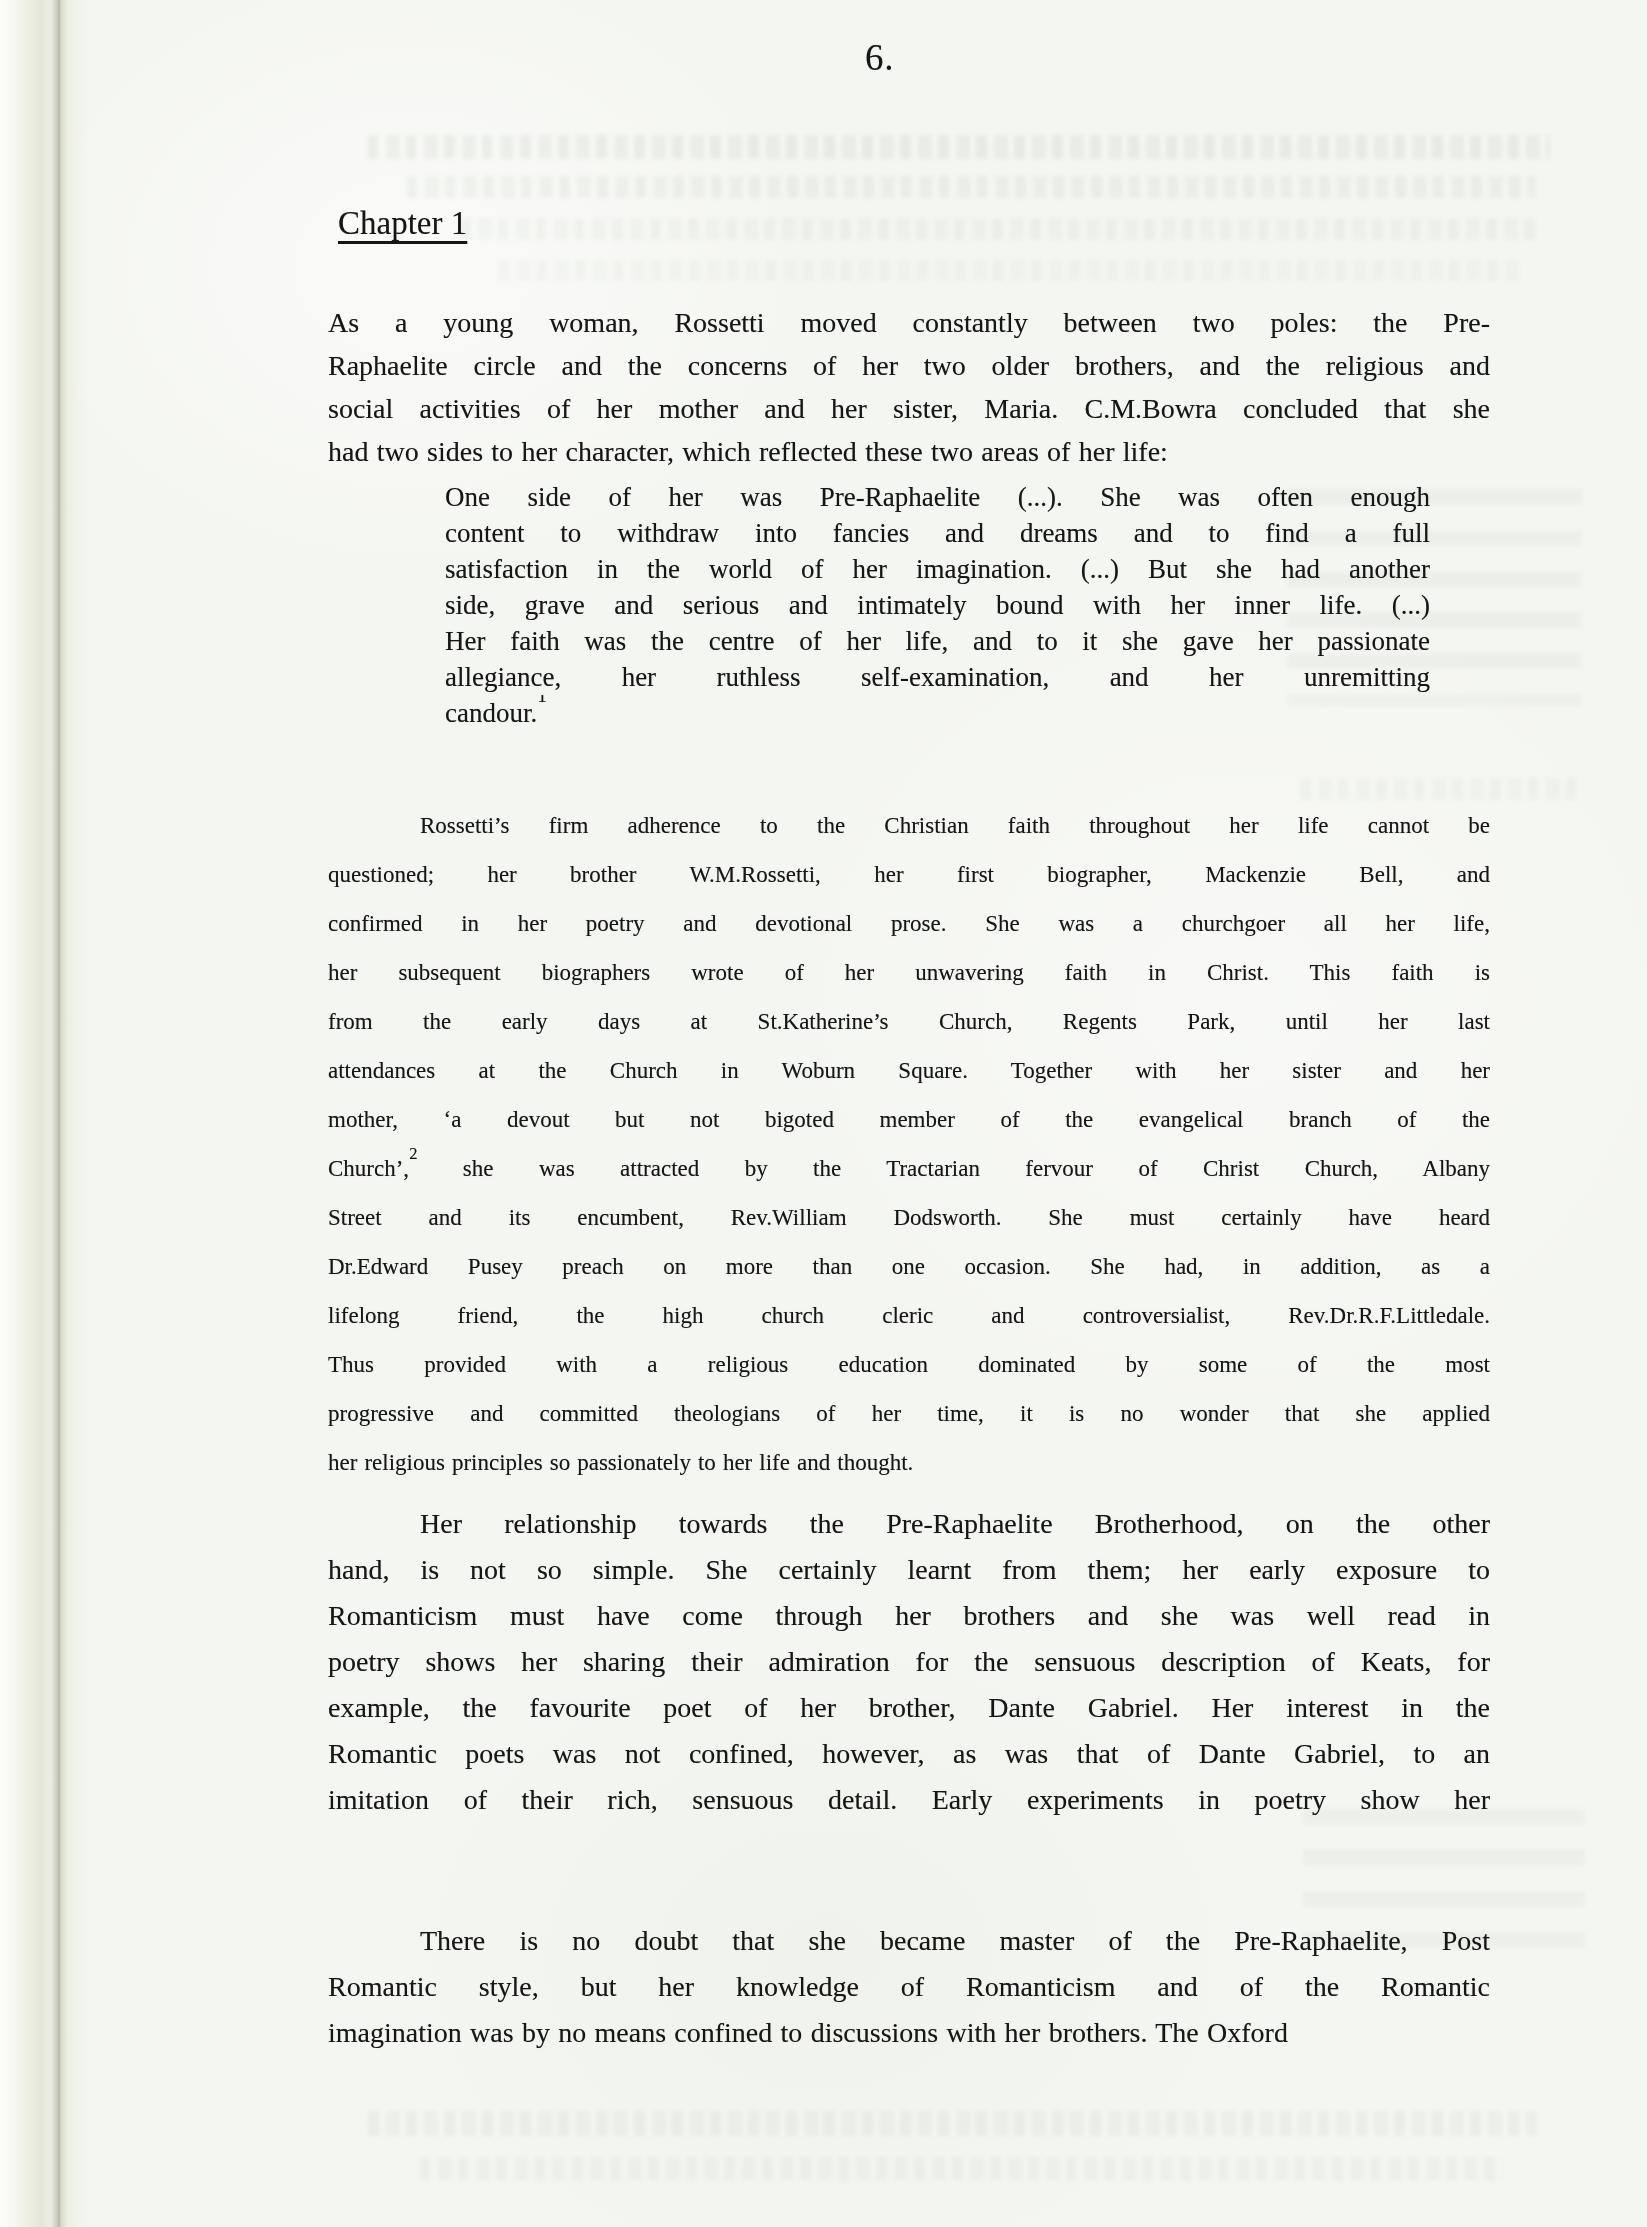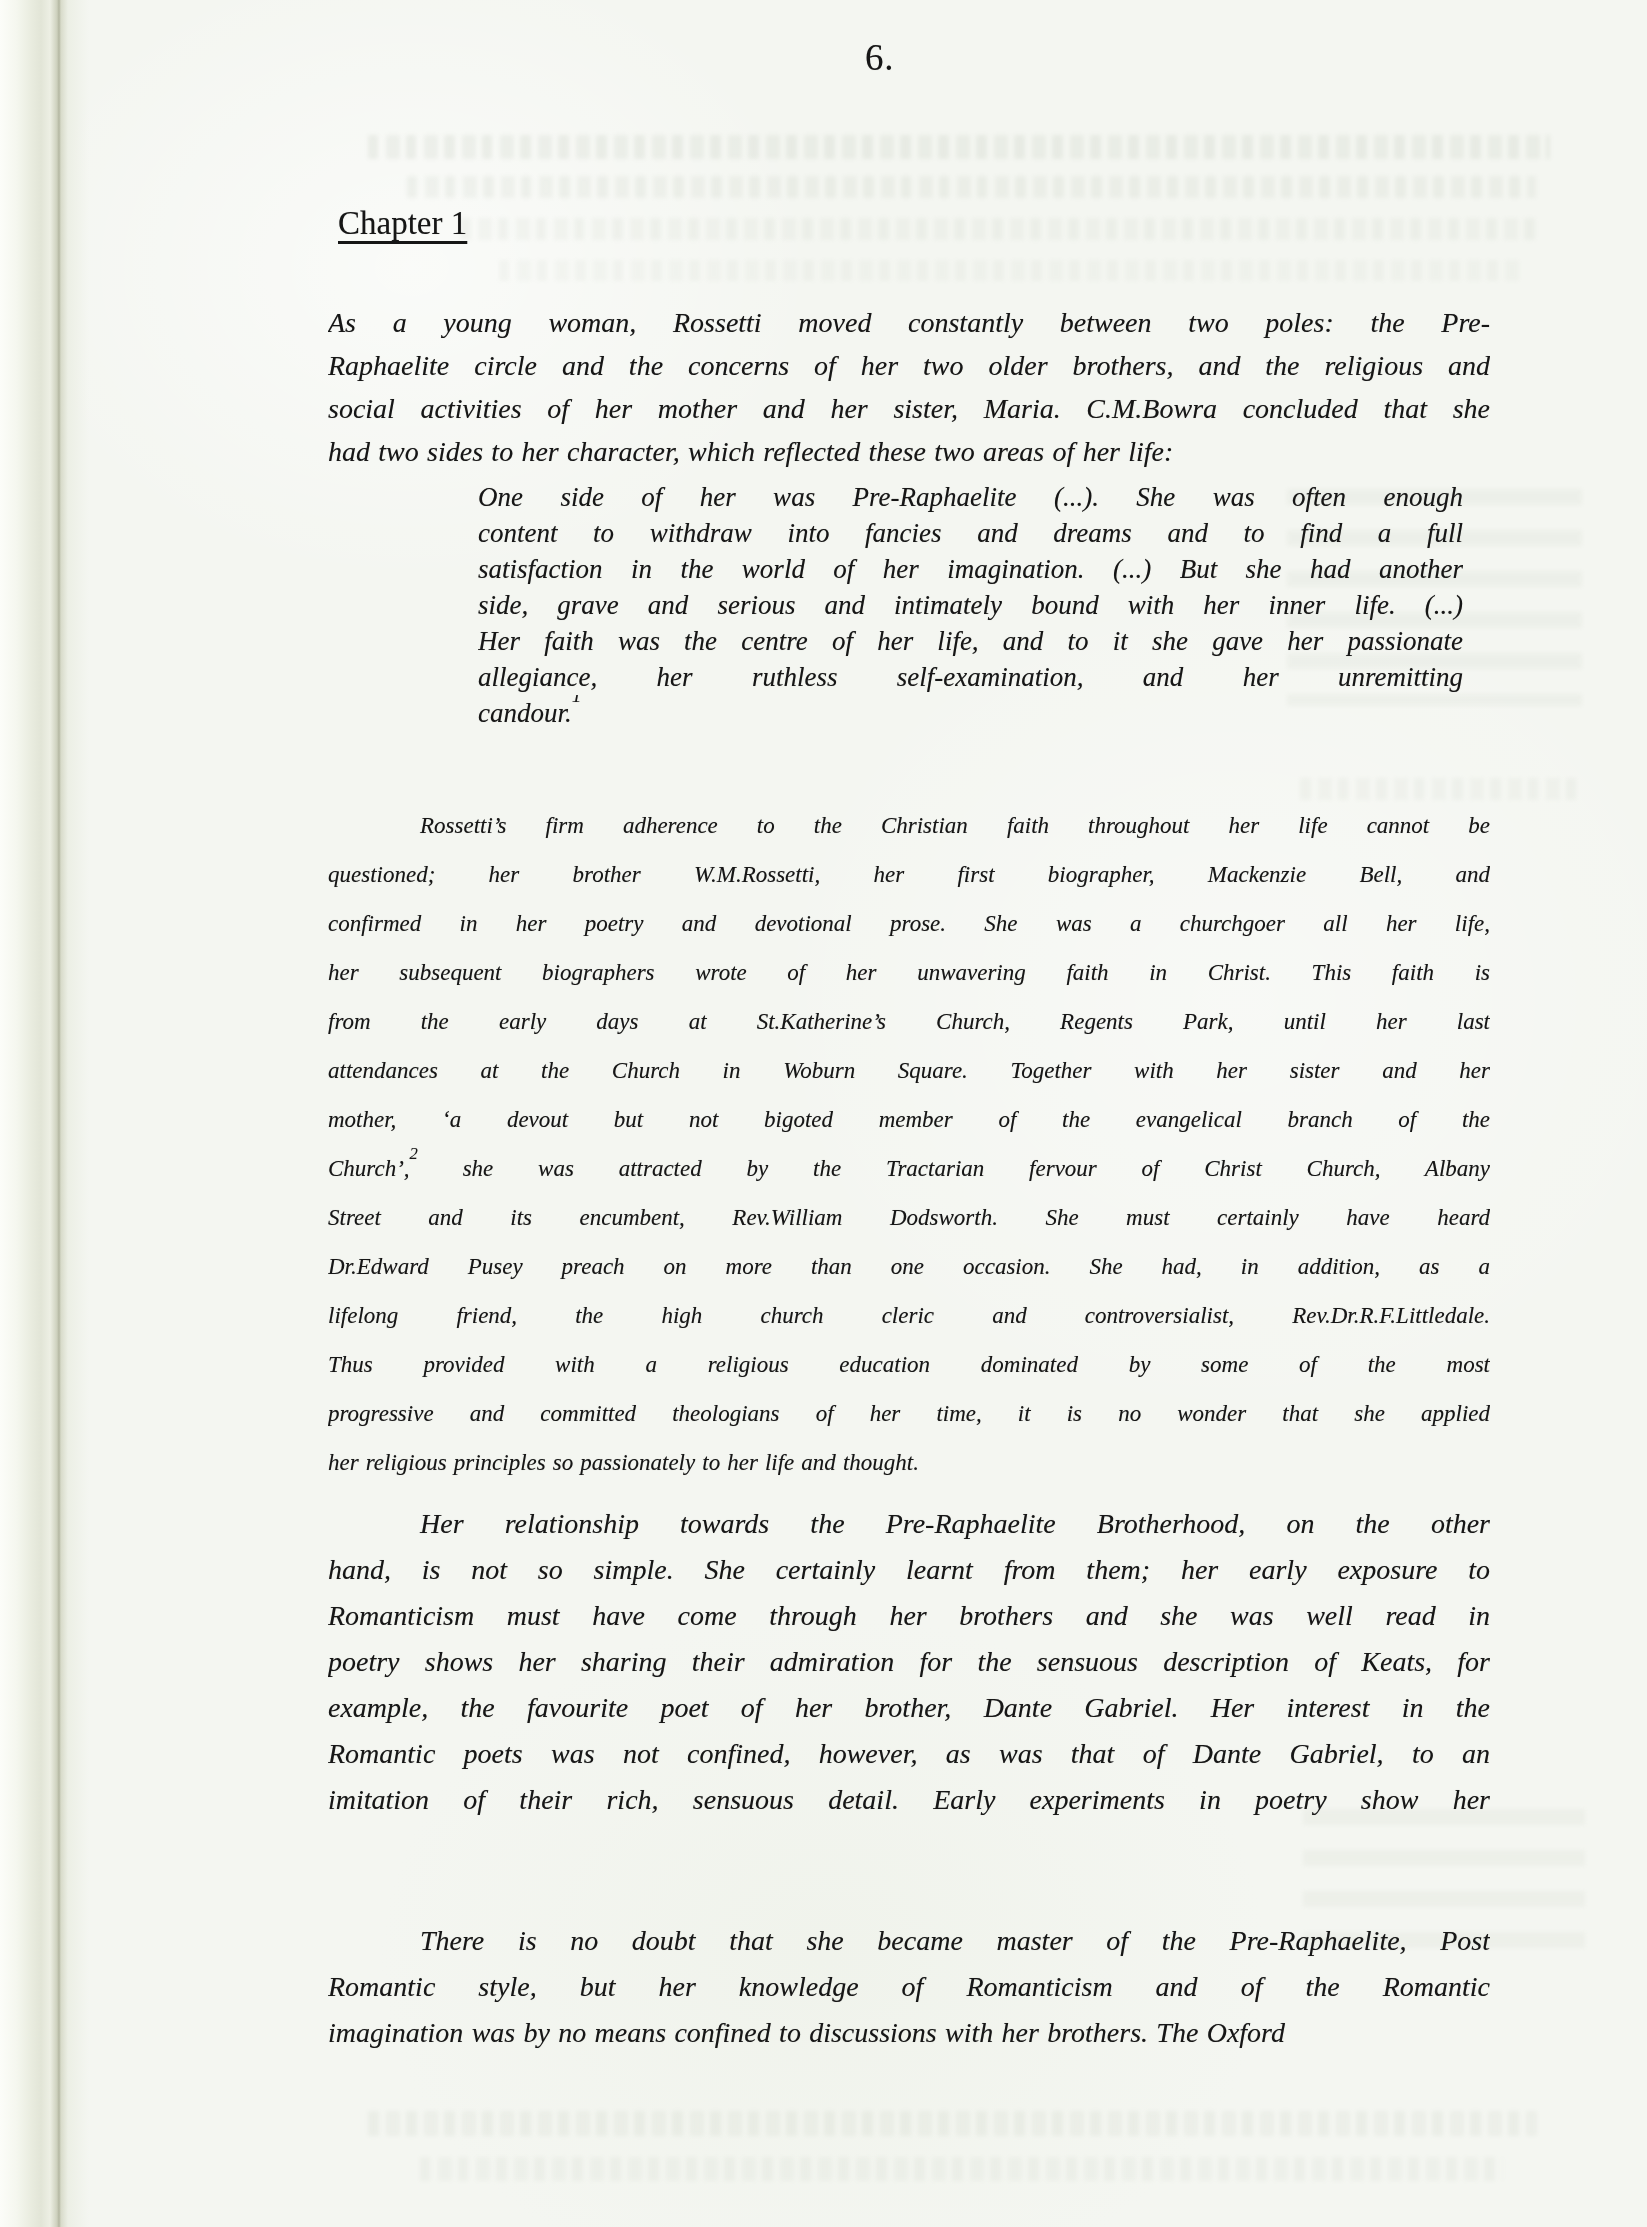--- a/index.html
+++ b/index.html
@@ -51,28 +51,28 @@
     text-decoration:underline;text-decoration-thickness:2.6px;text-underline-offset:6.6px;
     text-shadow:0 0 0.7px rgba(20,20,20,0.35);
   }
   .textblock{
     position:absolute;
     text-shadow:0 0 0.7px rgba(20,20,20,0.38);
     word-spacing:1.3px;
   }
   .textblock .tline{
     height:var(--lh);line-height:var(--lh);overflow:hidden;
-    text-align:justify;text-align-last:justify;font-style:italic;
+    text-align:justify;text-align-last:justify;
   }
   .textblock .tline::after{content:"";display:inline-block;width:100%;height:0;}
   .textblock .tline.last{text-align-last:left;}
   .textblock .tline.last::after{content:none;}
   .indent-first .tline:first-child{text-indent:92px;}
   .p1{left:328px;top:301px;width:1162px;--lh:43px;font-size:28px;}
-  .quote{left:445px;top:479px;width:985px;--lh:36px;font-size:27px;margin-left:33px;}
+  .quote{left:445px;top:479px;width:985px;--lh:36px;font-size:27px;}
   .p2{left:328px;top:801px;width:1162px;--lh:49px;font-size:23px;}
   .p3{left:328px;top:1501px;width:1162px;--lh:46px;font-size:28px;}
   .p4{left:328px;top:1918px;width:1162px;--lh:46px;font-size:28px;}
   sup.fnref{
     font-size:72%;line-height:0;position:relative;top:-0.5em;
     letter-spacing:0;
   }
 </style>
 </head>
 <body>

